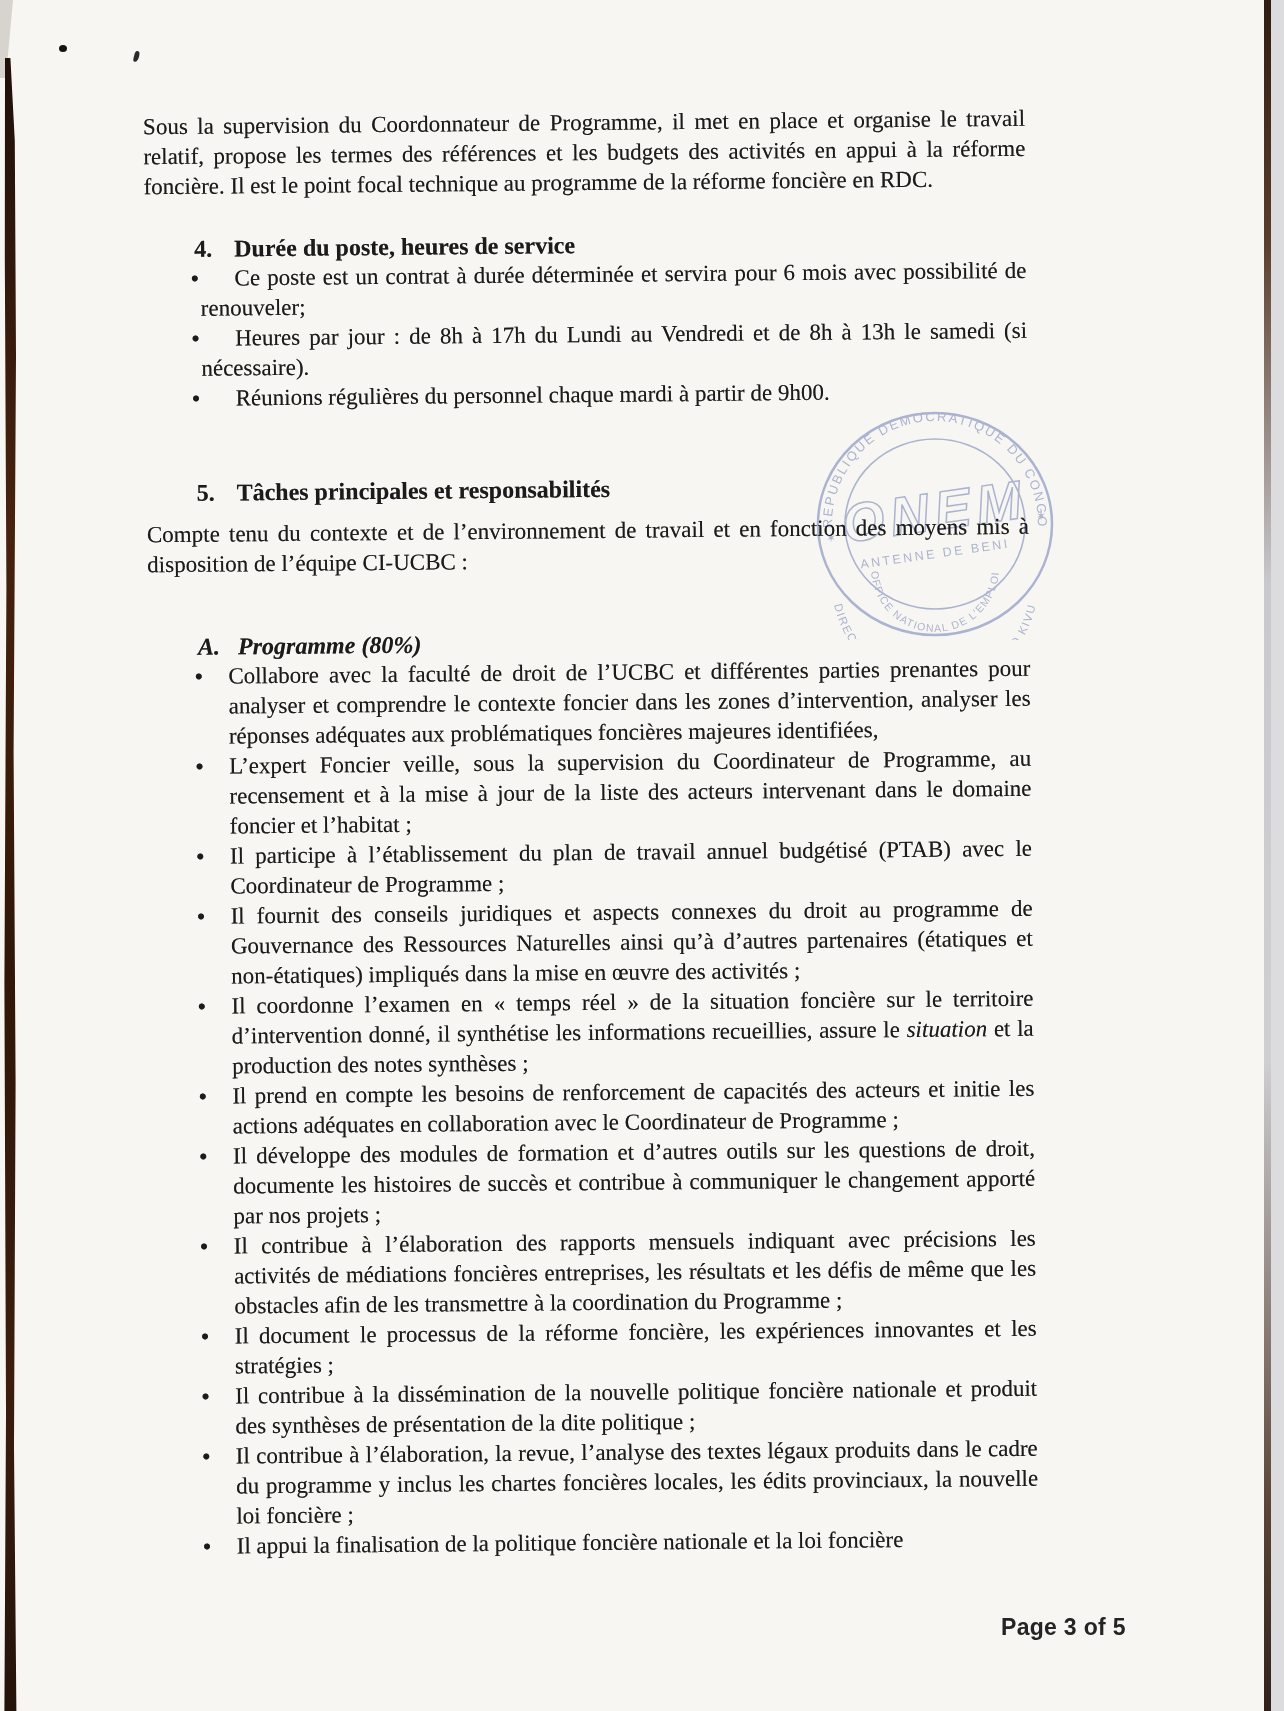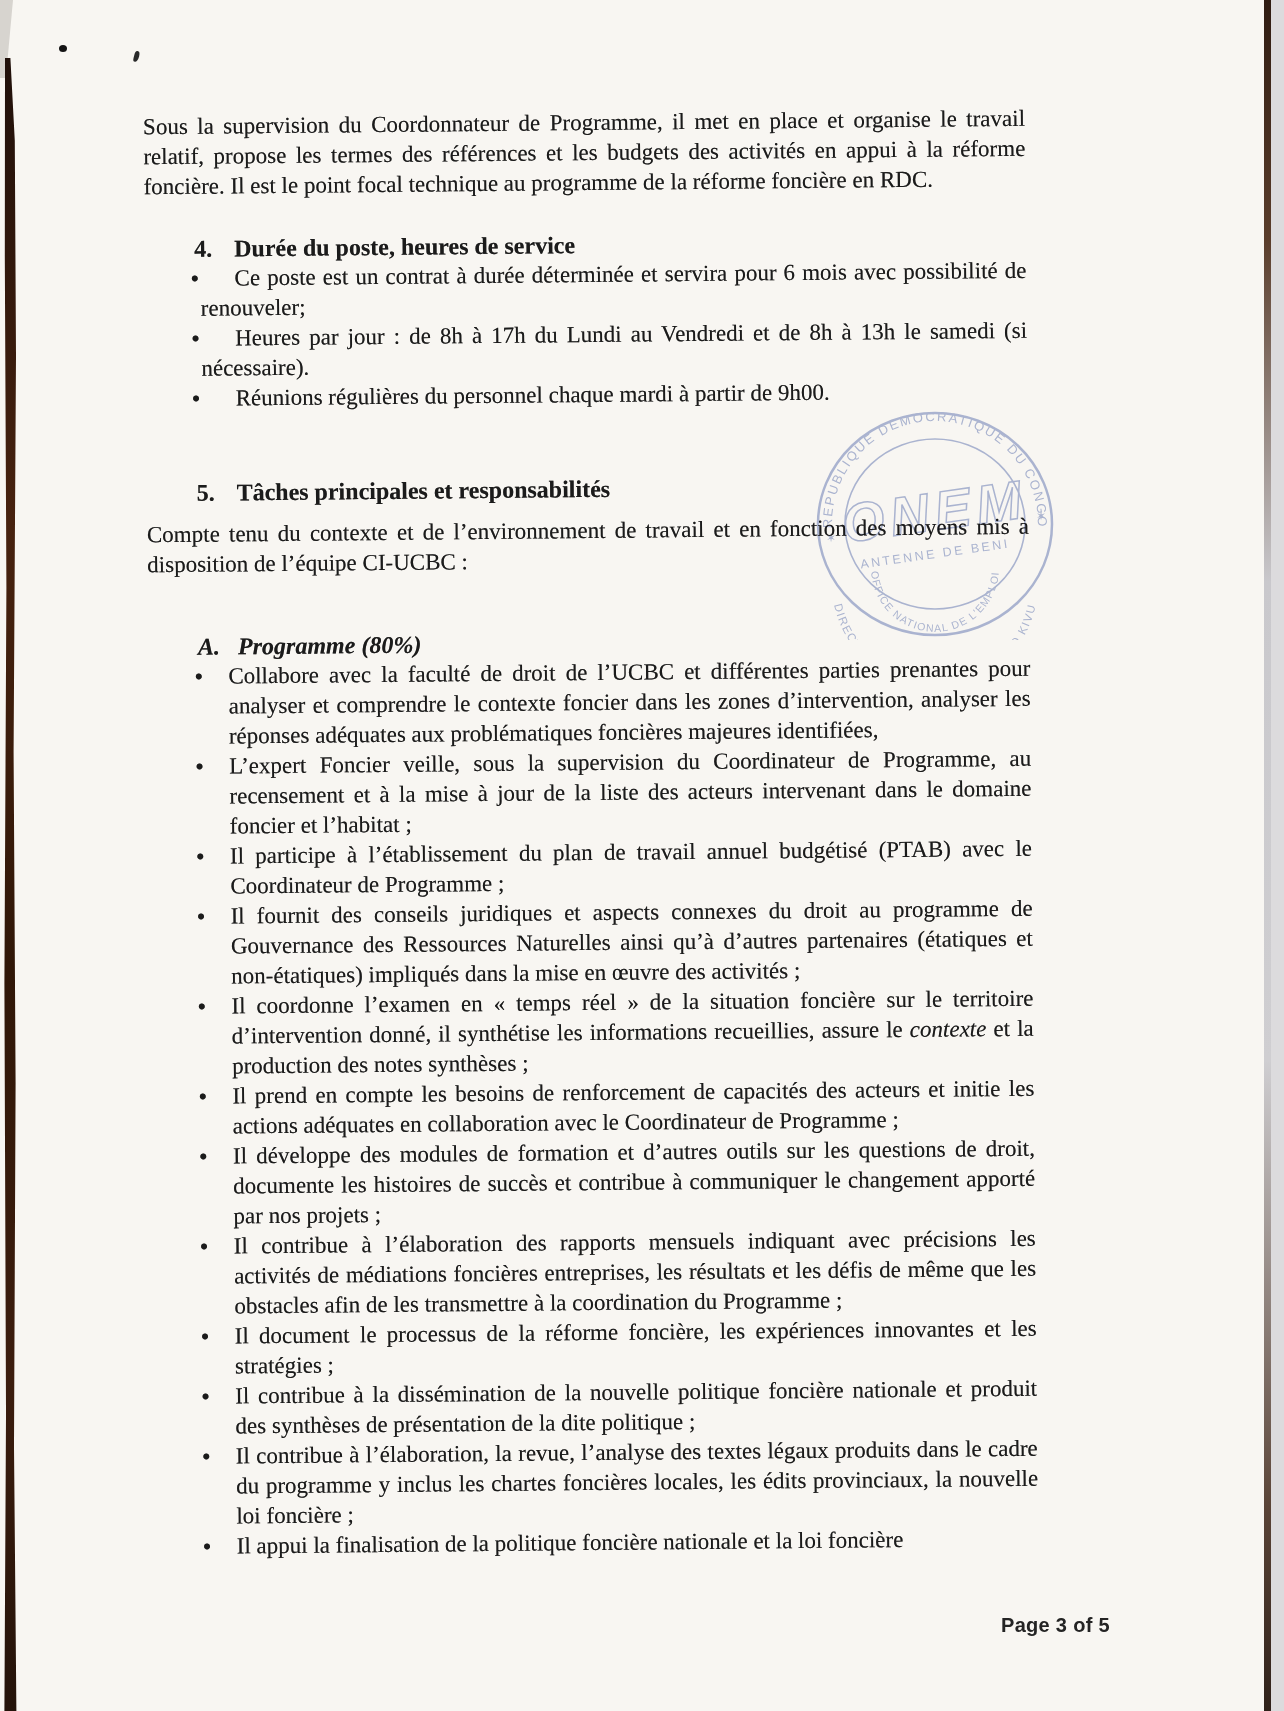--- a/index.html
+++ b/index.html
@@ -64,21 +64,21 @@
   
   .stamp {
     position:absolute; left:812px; top:408px; width:246px; height:232px;
     opacity:0.62; mix-blend-mode:multiply;
   }
   .stamp svg { font-family:"Liberation Sans", sans-serif; }
 
   .footer {
     position:absolute; left:1001px; top:1614px;
     font-family:"Liberation Sans", sans-serif;
-    font-weight:bold; font-size:20px; color:#242424;
+    font-weight:bold; font-size:23px; color:#242424;
     letter-spacing:0.3px;
   }
 </style>
 </head>
 <body>
 
 <div class="corner-tl"></div>
 <div class="edge-left"></div>
 <div class="edge-right-band"></div>
 <div class="edge-right-line"></div>
@@ -110,21 +110,21 @@
   <div class="heading heading-A">
     <span class="num">A.</span>
     <span>Programme (80%)</span>
   </div>
 
   <ul class="list-sA">
     <li>Collabore avec la faculté de droit de l’UCBC et différentes parties prenantes pour analyser et comprendre le contexte foncier dans les zones d’intervention, analyser les réponses adéquates aux problématiques foncières majeures identifiées,</li>
     <li>L’expert Foncier veille, sous la supervision du Coordinateur de Programme, au recensement et à la mise à jour de la liste des acteurs intervenant dans le domaine foncier et l’habitat ;</li>
     <li>Il participe à l’établissement du plan de travail annuel budgétisé (PTAB) avec le Coordinateur de Programme ;</li>
     <li>Il fournit des conseils juridiques et aspects connexes du droit au programme de Gouvernance des Ressources Naturelles ainsi qu’à d’autres partenaires (étatiques et non-étatiques) impliqués dans la mise en œuvre des activités ;</li>
-    <li><span>Il coordonne l’examen en « temps réel » de la situation foncière sur le territoire d’intervention donné, il synthétise les informations recueillies, assure le </span><em>contexte</em><span> et la production des notes synthèses ;</span></li>
+    <li><span>Il coordonne l’examen en « temps réel » de la situation foncière sur le territoire d’intervention donné, il synthétise les informations recueillies, assure le </span><em>situation</em><span> et la production des notes synthèses ;</span></li>
     <li>Il prend en compte les besoins de renforcement de capacités des acteurs et initie les actions adéquates en collaboration avec le Coordinateur de Programme ;</li>
     <li>Il développe des modules de formation et d’autres outils sur les questions de droit, documente les histoires de succès et contribue à communiquer le changement apporté par nos projets ;</li>
     <li>Il contribue à l’élaboration des rapports mensuels indiquant avec précisions les activités de médiations foncières entreprises, les résultats et les défis de même que les obstacles afin de les transmettre à la coordination du Programme ;</li>
     <li>Il document le processus de la réforme foncière, les expériences innovantes et les stratégies ;</li>
     <li>Il contribue à la dissémination de la nouvelle politique foncière nationale et produit des synthèses de présentation de la dite politique ;</li>
     <li>Il contribue à l’élaboration, la revue, l’analyse des textes légaux produits dans le cadre du programme y inclus les chartes foncières locales, les édits provinciaux, la nouvelle loi foncière ;</li>
     <li>Il appui la finalisation de la politique foncière nationale et la loi foncière</li>
   </ul>
 
 </div>

